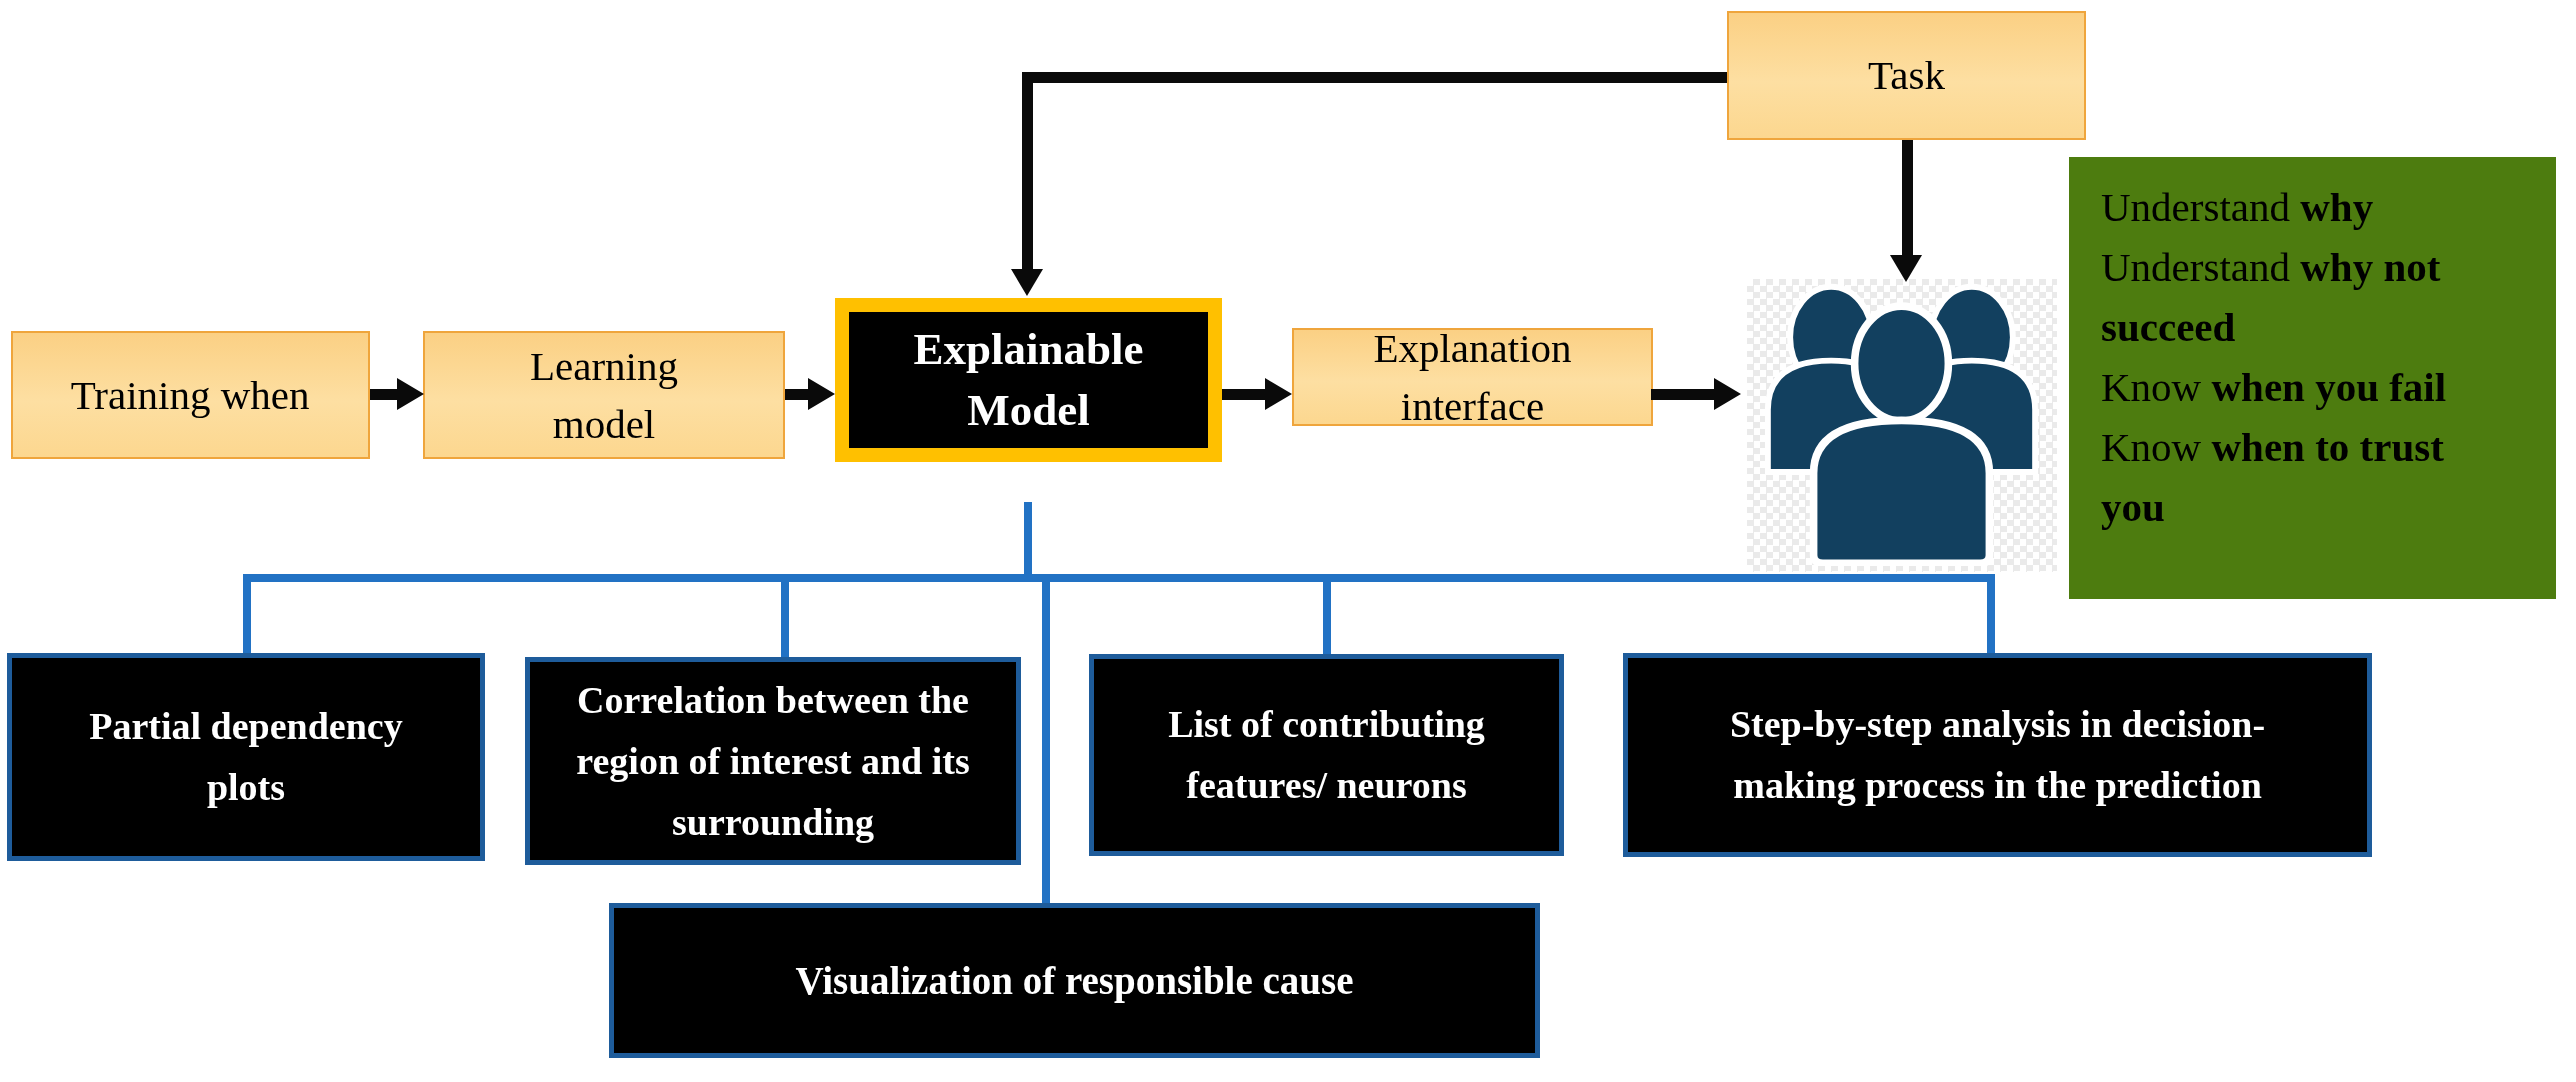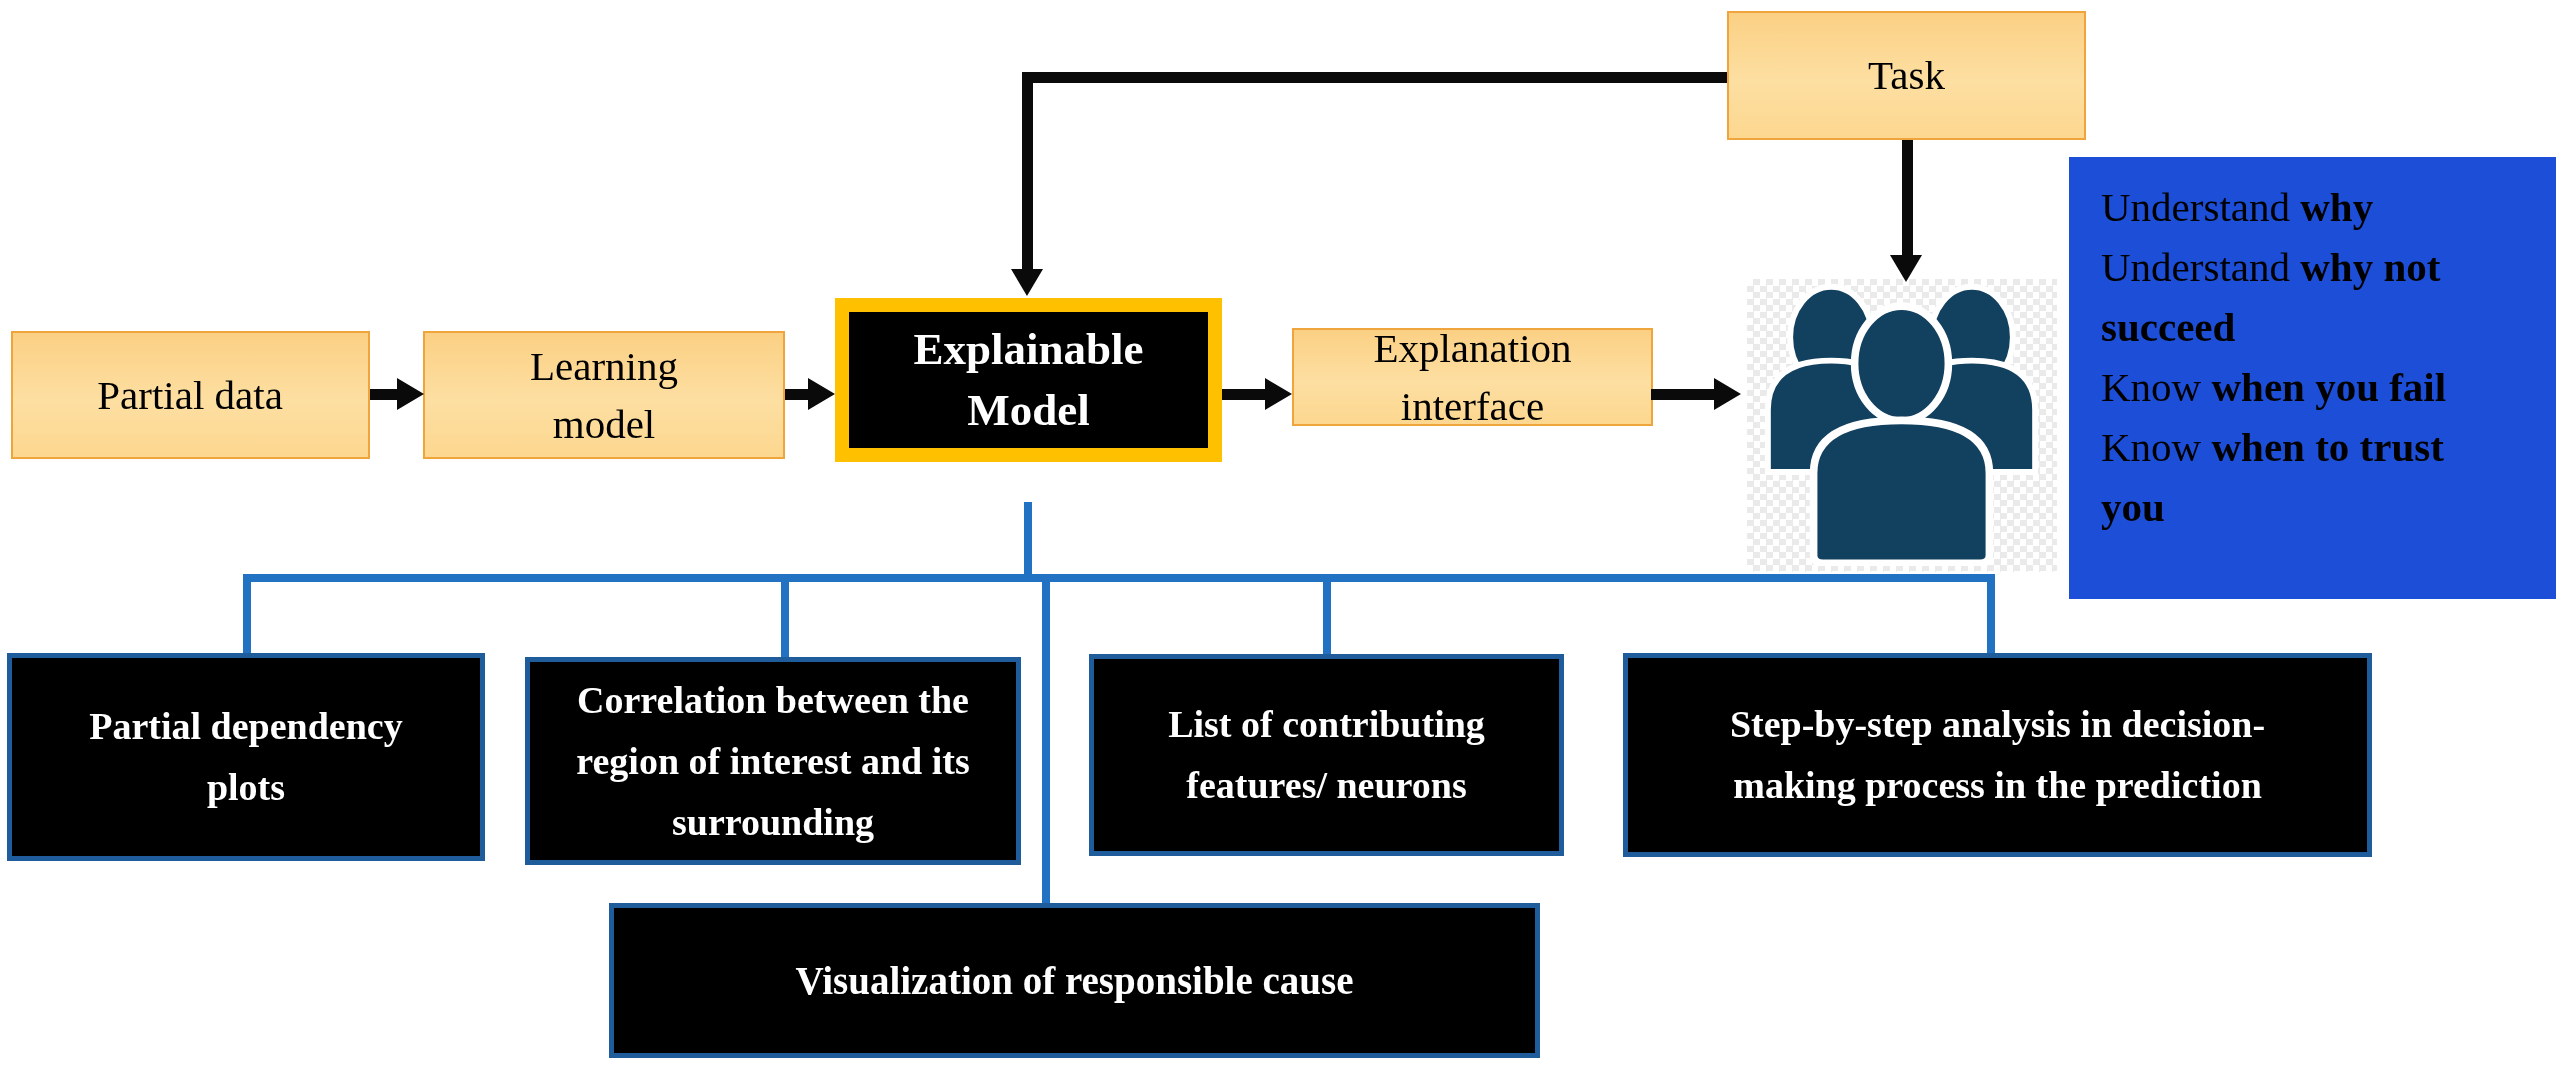--- a/index.html
+++ b/index.html
@@ -15,21 +15,21 @@
   .ybox .lbl{display:block;}
   
   .goldbox{position:absolute;box-sizing:border-box;background:#FFC000;}
   .goldbox .inner{position:absolute;left:14px;top:14px;right:14px;bottom:14px;background:#000;
         display:flex;align-items:center;justify-content:center;text-align:center;}
   
   .bbox{position:absolute;box-sizing:border-box;background:#000;border:5.9px solid #1E5C9B;
         display:flex;align-items:center;justify-content:center;text-align:center;
         font-weight:bold;color:#fff;}
   
-  .benefits{position:absolute;box-sizing:border-box;background:#1d4ed8;color:#000;
+  .benefits{position:absolute;box-sizing:border-box;background:#4d7c0f;color:#000;
         padding:20px 1px 0 32px;font-size:41px;line-height:60px;font-weight:normal;}
   .benefits b{font-weight:bold;}
   .benefit-line{white-space:nowrap;}
   
   .blue{position:absolute;background:#2272C4;}
   .shaft{position:absolute;background:#0a0a0a;}
   .head-right{position:absolute;width:0;height:0;border-top:16.4px solid transparent;
         border-bottom:16.4px solid transparent;border-left:27px solid #0a0a0a;}
   .head-down{position:absolute;width:0;height:0;border-left:16.4px solid transparent;
         border-right:16.4px solid transparent;border-top:27px solid #0a0a0a;}
@@ -41,21 +41,21 @@
   .fs76{font-size:45px;line-height:61px;color:#fff;}
   .fs64{font-size:38px;line-height:61px;}
   .fs66{font-size:39px;line-height:53px;}
 </style>
 </head>
 <body>
 
 <div id="canvas">
 
   <div class="ybox fs70" style="left:10.6px;top:331px;width:359px;height:128px;">
-    <span class="lbl">Partial data</span>
+    <span class="lbl">Training when</span>
   </div>
 
   <div class="ybox fs70" style="left:423px;top:331px;width:362px;height:128px;">
     <span class="lbl" style="max-width:258px;">Learning model</span>
   </div>
 
   <div class="goldbox" style="left:835px;top:298px;width:387px;height:164px;">
     <div class="inner">
       <span class="lbl fs76" style="max-width:305px;font-weight:bold;">Explainable Model</span>
     </div>

